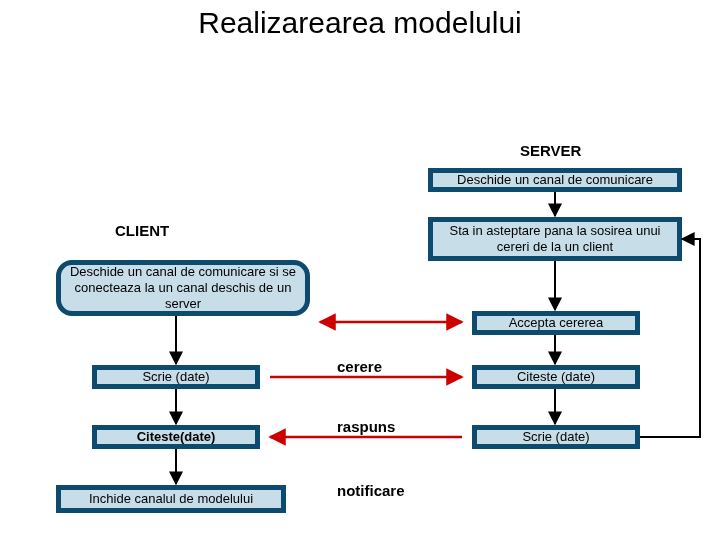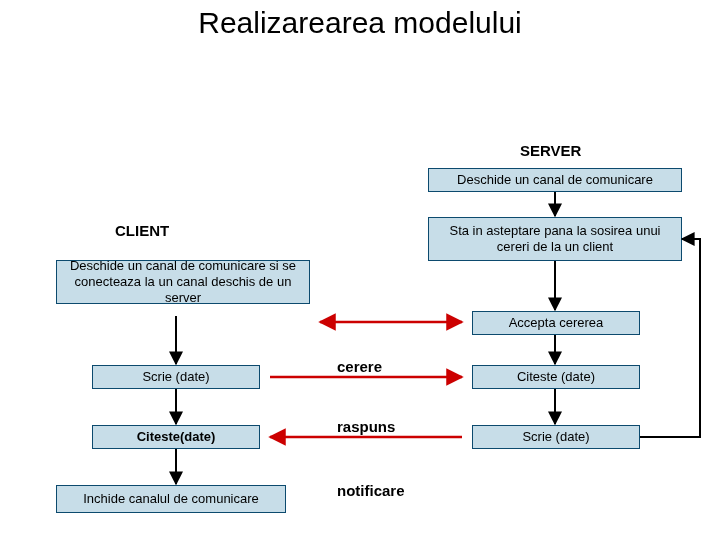--- a/index.html
+++ b/index.html
@@ -27,38 +27,38 @@
   }
   .label-client {
     position: absolute;
     top: 222px;
     left: 115px;
     font-weight: bold;
     font-size: 15px;
   }
   .box {
     position: absolute;
-    border: 1px solid #0c4a6e;
+    border: 5px solid #0c4a6e;
     background: #c7dde8;
     font-size: 13px;
     text-align: center;
     display: flex;
     align-items: center;
     justify-content: center;
     padding: 3px 6px;
     line-height: 1.25;
   }
   
   .b-s1 { left: 428px; top: 168px; width: 254px; height: 24px; }
   .b-s2 { left: 428px; top: 217px; width: 254px; height: 44px; }
   .b-s3 { left: 472px; top: 311px; width: 168px; height: 24px; }
   .b-s4 { left: 472px; top: 365px; width: 168px; height: 24px; align-items: center; }
   .b-s5 { left: 472px; top: 425px; width: 168px; height: 24px; }
   
-  .b-c1 { left: 56px;  top: 260px; width: 254px; height: 44px; }
+  .b-c1 { left: 56px;  top: 260px; width: 254px; height: 56px; border-radius: 16px; }
   .b-c2 { left: 92px;  top: 365px; width: 168px; height: 24px; }
   .b-c3 { left: 92px;  top: 425px; width: 168px; height: 24px; font-weight: bold; }
   .b-c4 { left: 56px;  top: 485px; width: 230px; height: 28px; }
   
   .msg {
     position: absolute;
     font-size: 15px;
     font-weight: bold;
     text-align: left;
   }
@@ -101,21 +101,21 @@
 <div class="box b-c1">
     <span>Deschide un canal de comunicare si se conecteaza la un canal deschis de un server</span>
   </div>
 <div class="box b-c2">
     <span>Scrie (date)</span>
   </div>
 <div class="box b-c3">
     <span>Citeste(date)</span>
   </div>
 <div class="box b-c4">
-    <span>Inchide canalul de comunicare</span>
+    <span>Inchide canalul de modelului</span>
   </div>
 
 <div class="msg m-cerere">cerere</div>
 <div class="msg m-raspuns">raspuns</div>
 <div class="msg m-notif">notificare</div>
 
 <svg class="arrows">
   <defs>
     <marker id="ah-black" viewBox="0 0 10 10" refX="9" refY="5" markerWidth="7" markerHeight="7" orient="auto-start-reverse">
       <path d="M0,0 L10,5 L0,10 z" fill="#000"></path>

